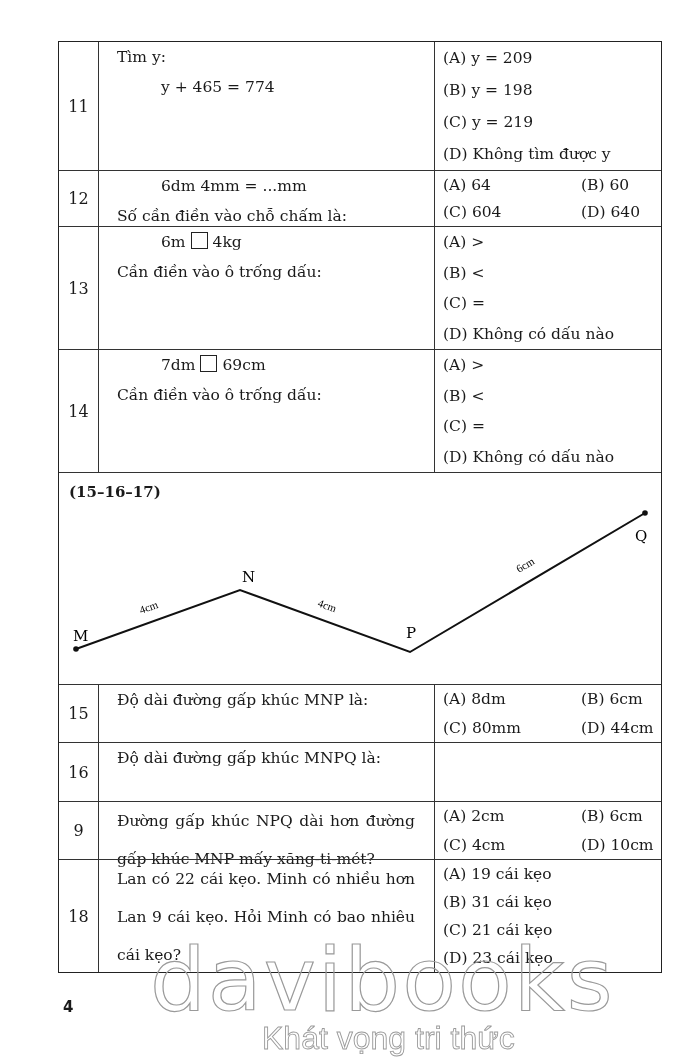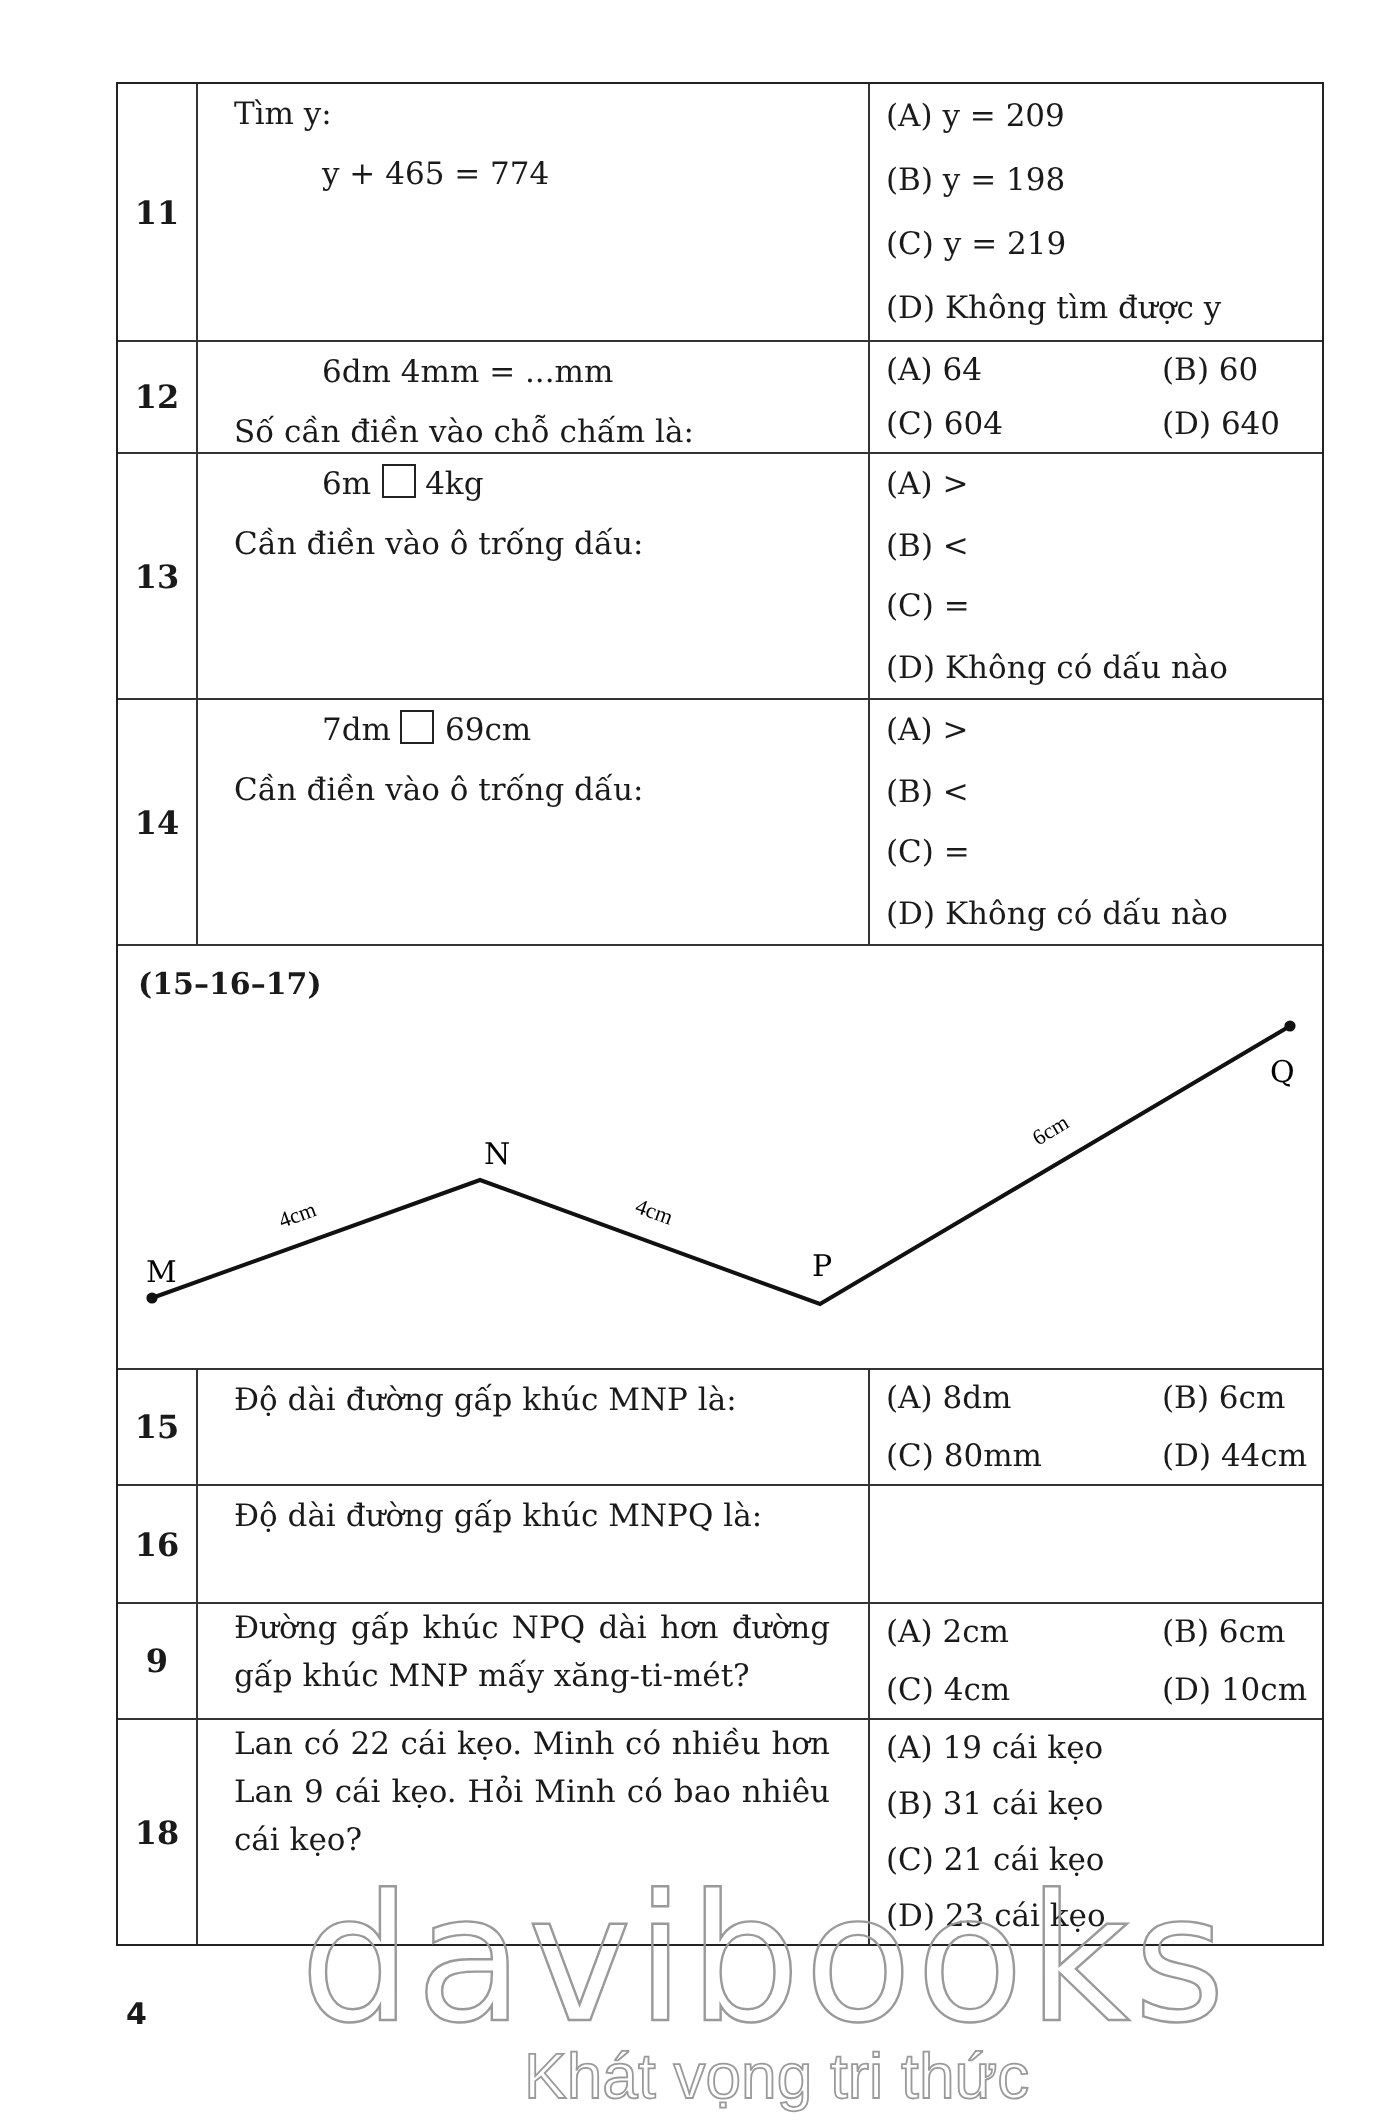--- a/index.html
+++ b/index.html
@@ -2,25 +2,25 @@
 <html><head>
 <meta charset="utf-8">
 <style>
   html, body { margin:0; padding:0; }
   body { width:700px; height:1063px; background:#ffffff; position:relative; overflow:hidden;
          font-family: "DejaVu Serif", "Liberation Serif", serif; color:#1a1a1a; }
   .tbl { position:absolute; left:58px; top:41px; width:604px; border:1.5px solid #222; box-sizing:border-box; }
   .row { position:absolute; left:0; width:100%; border-top:1.5px solid #333; box-sizing:border-box; }
   .row.first { border-top:none; }
   .num { position:absolute; left:0; top:0; width:40px; height:100%; border-right:1.5px solid #333;
-         display:flex; align-items:center; justify-content:center; font-weight:bold; font-size:16px; box-sizing:border-box; }
+         display:flex; align-items:center; justify-content:center; font-weight:normal; font-size:16px; box-sizing:border-box; }
   .q { position:absolute; left:40px; top:0; width:336px; height:100%; border-right:1.5px solid #333;
        box-sizing:border-box; padding-left:18px; font-size:15.5px; line-height:30px; display:flex; flex-direction:column; justify-content:flex-start; }
   .q .indent { padding-left:44px; }
-  .q.justify { padding-right:19px; text-align:justify; line-height:24px; }
+  .q.justify { padding-right:19px; text-align:justify; line-height:38px; }
   .opts { position:absolute; left:376px; top:0; right:12px; height:100%; padding-left:8px; font-size:15.5px;
           display:flex; flex-direction:column; justify-content:space-around; box-sizing:border-box; }
   .opts2 { position:absolute; left:376px; top:0; right:0; height:100%; padding-left:8px; font-size:15.5px;
            display:grid; grid-template-columns:138px 1fr; align-content:space-around; box-sizing:border-box; }
   .box { display:inline-block; width:15px; height:15px; border:1.3px solid #222; vertical-align:-2px; margin:0 5px; }
   .figrow .title { position:absolute; left:10px; top:10px; font-weight:bold; font-size:15px; }
   .figrow svg { position:absolute; left:0; top:0; }
   .pagenum { position:absolute; left:63px; top:998px; font-family:"DejaVu Sans", sans-serif; font-weight:bold; font-size:15px; }
   .wm1 { position:absolute; left:150px; top:928px; font-family:"DejaVu Sans", sans-serif; font-size:88px;
          color:transparent; -webkit-text-stroke:1.2px #9a9a9a; letter-spacing:2px; }

